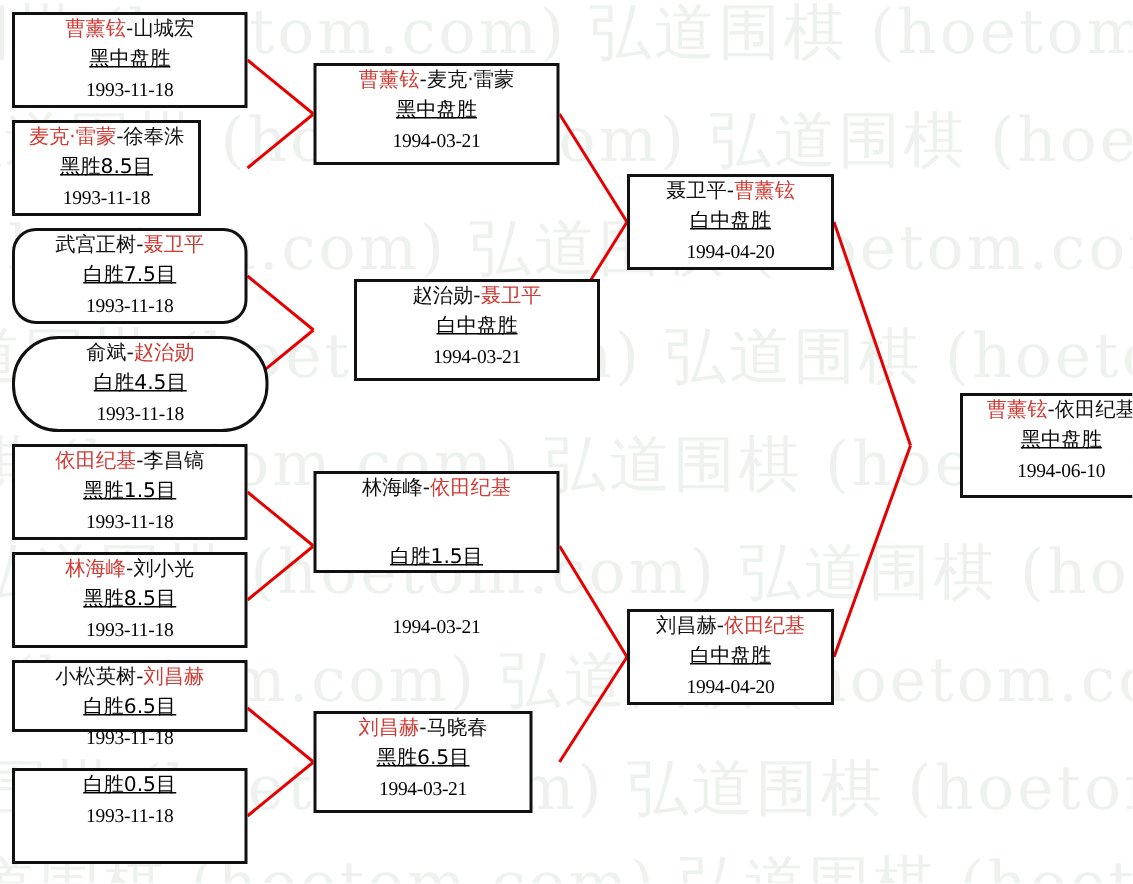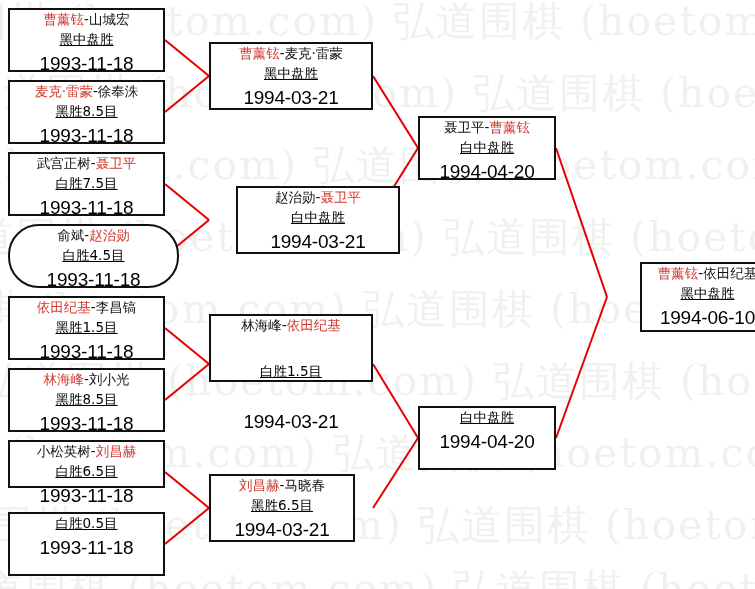--- a/index.html
+++ b/index.html
@@ -44,22 +44,22 @@
     justify-content:flex-start;
     text-align:center;
     font-size:13.5px;
     line-height:1.48;
     color:#000;
   }
   .node .pair{white-space:nowrap;}
   .node .res{white-space:nowrap;text-decoration:underline;}
   .node .dt{
     white-space:nowrap;
-    font-family:Liberation Sans, sans-serif;
-    font-size:19px;
+    font-family:Liberation Serif, serif;
+    font-size:13px;
     letter-spacing:-0.2px;
   }
   .win{color:#d03a32;}
   .lose{color:#111111;}
   .sep{color:#111111;}
 </style>
 </head>
 <body>
 
 <div id="stage">
@@ -92,26 +92,26 @@
       <line x1="556" y1="148" x2="607" y2="297" stroke="#e60000" stroke-width="2"></line>
       <line x1="556" y1="438" x2="607" y2="297" stroke="#e60000" stroke-width="2"></line>
     </svg>
 
   <div id="nodes">
       <div class="node" style="left: 8px; top: 8px; width: 157px; height: 64px; border-color: rgb(17, 17, 17);">
         <div class="pair"><span class="win">曹薰铉</span><span class="sep">-</span><span class="lose">山城宏</span></div>
         <div class="res">黑中盘胜</div>
         <div class="dt">1993-11-18</div>
       </div>
-      <div class="node" style="left: 8px; top: 80px; width: 157px; height: 64px; border-color: rgb(17, 17, 17);">
+      <div class="node" style="left: 8px; top: 80px; width: 126px; height: 64px; border-color: rgb(17, 17, 17);">
         <div class="pair"><span class="win">麦克·雷蒙</span><span class="sep">-</span><span class="lose">徐奉洙</span></div>
         <div class="res">黑胜8.5目</div>
         <div class="dt">1993-11-18</div>
       </div>
-      <div class="node" style="left: 8px; top: 152px; width: 157px; height: 64px; border-color: rgb(17, 17, 17);">
+      <div class="node" style="left: 8px; top: 152px; width: 157px; height: 64px; border-color: rgb(17, 17, 17); border-radius: 16px;">
         <div class="pair"><span class="lose">武宫正树</span><span class="sep">-</span><span class="win">聂卫平</span></div>
         <div class="res">白胜7.5目</div>
         <div class="dt">1993-11-18</div>
       </div>
       <div class="node" style="left: 8px; top: 224px; width: 171px; height: 64px; border-color: rgb(17, 17, 17); border-radius: 31px;">
         <div class="pair"><span class="lose">俞斌</span><span class="sep">-</span><span class="win">赵治勋</span></div>
         <div class="res">白胜4.5目</div>
         <div class="dt">1993-11-18</div>
       </div>
       <div class="node" style="left: 8px; top: 296px; width: 157px; height: 64px; border-color: rgb(17, 17, 17);">
@@ -152,20 +152,21 @@
         <div class="pair"><span class="win">刘昌赫</span><span class="sep">-</span><span class="lose">马晓春</span></div>
         <div class="res">黑胜6.5目</div>
         <div class="dt">1994-03-21</div>
       </div>
       <div class="node" style="left: 418px; top: 116px; width: 138px; height: 64px; border-color: rgb(17, 17, 17);">
         <div class="pair"><span class="lose">聂卫平</span><span class="sep">-</span><span class="win">曹薰铉</span></div>
         <div class="res">白中盘胜</div>
         <div class="dt">1994-04-20</div>
       </div>
       <div class="node" style="left: 418px; top: 406px; width: 138px; height: 64px; border-color: rgb(17, 17, 17);">
+        <div class="pair"><span class="lose">刘昌赫</span><span class="sep">-</span><span class="win">依田纪基</span></div>
         <div class="res">白中盘胜</div>
         <div class="dt">1994-04-20</div>
       </div>
       <div class="node" style="left: 640px; top: 262px; width: 135px; height: 70px; border-color: rgb(17, 17, 17);">
         <div class="pair"><span class="win">曹薰铉</span><span class="sep">-</span><span class="lose">依田纪基</span></div>
         <div class="res">黑中盘胜</div>
         <div class="dt">1994-06-10</div>
       </div>
     </div>
 

